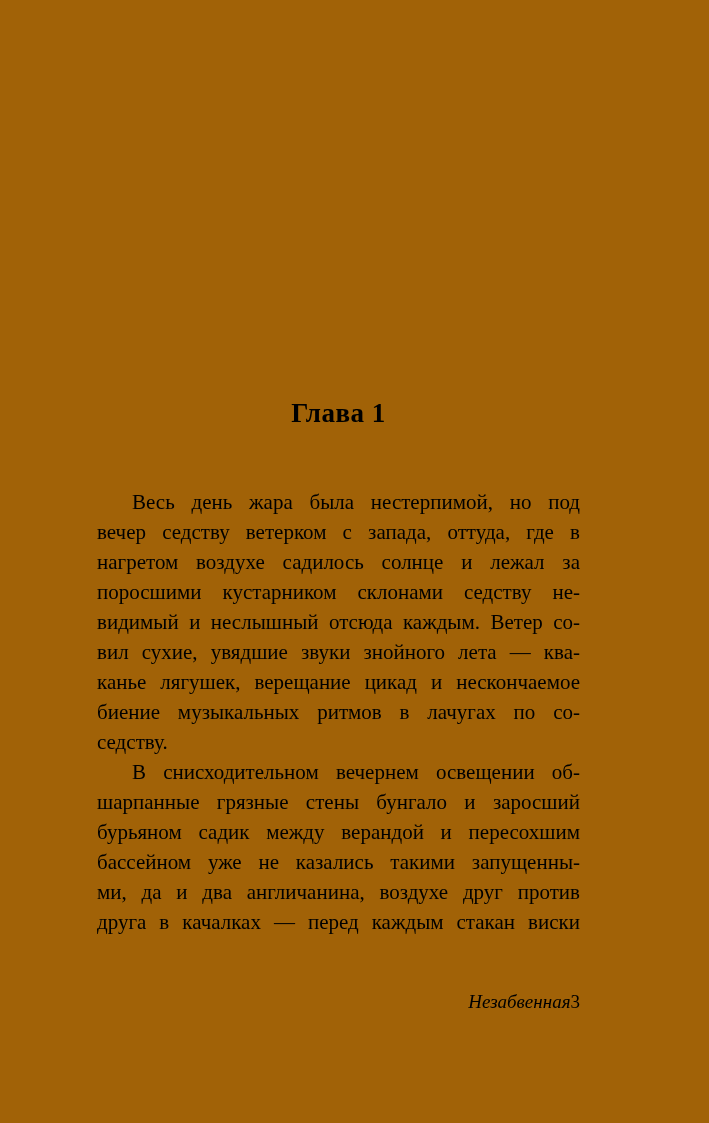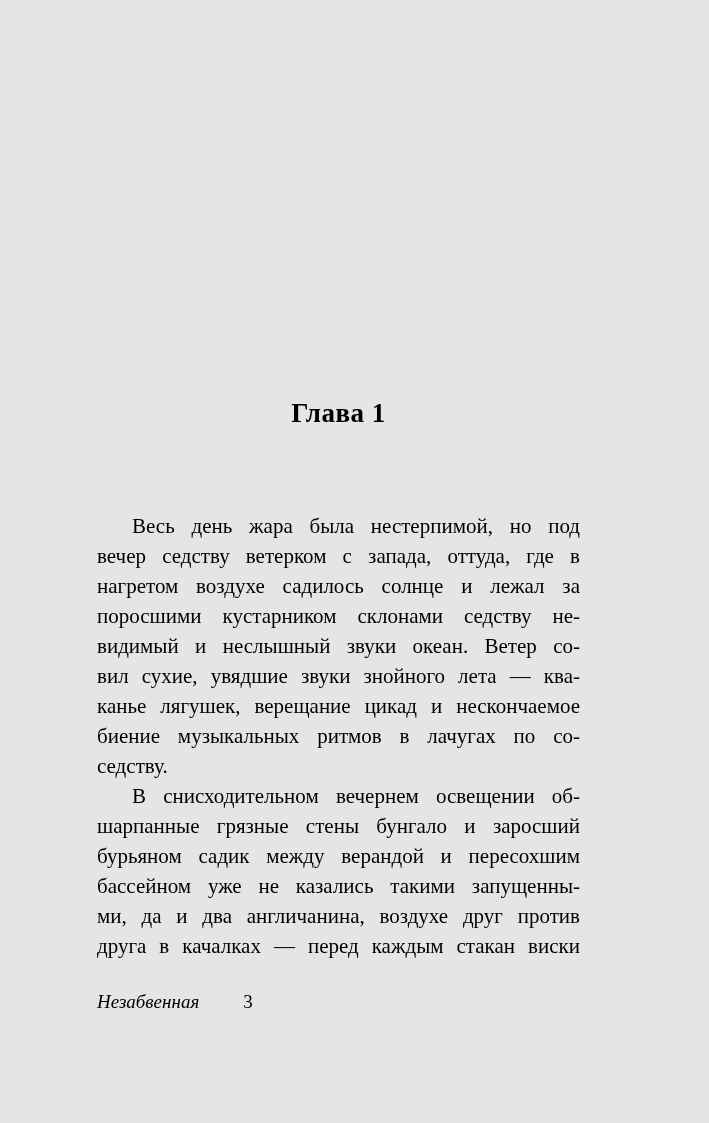--- a/index.html
+++ b/index.html
@@ -4,21 +4,21 @@
 <style>
   html, body {
     margin: 0;
     padding: 0;
     background: #ffffff;
   }
   .page {
     position: relative;
     width: 709px;
     height: 1123px;
-    background: #e5e5e5;
+    background: #a16207;
     color: #000000;
     font-family: "Liberation Serif", "DejaVu Serif", serif;
     overflow: hidden;
   }
   .chapter-heading {
     position: absolute;
     top: 399px;
     left: 97px;
     width: 483px;
     margin: 0;
@@ -28,64 +28,62 @@
     line-height: 1.1;
     letter-spacing: 0.5px;
   }
   .text-block {
     position: absolute;
     top: 487px;
     left: 97px;
     width: 483px;
     font-size: 21px;
     line-height: 30px;
-    margin-top: 24px;
   }
   .text-line {
     text-align: justify;
     text-align-last: justify;
     white-space: normal;
   }
   .text-line.indent {
     text-indent: 35px;
   }
   .text-line.para-end {
     text-align-last: left;
   }
   .page-footer {
     position: absolute;
     top: 991px;
     left: 97px;
     width: 483px;
     display: flex;
-    justify-content: flex-start;
+    justify-content: flex-end;
     align-items: baseline;
     font-size: 19px;
     line-height: 1.2;
-    gap: 44px;
   }
   .running-title {
     font-style: italic;
   }
   .page-number {
     font-style: normal;
   }
 </style>
 </head>
 <body>
 
 <div class="page">
   <h1 class="chapter-heading">Глава 1</h1>
 
   <div class="text-block" id="text-block">
       <div class="text-line indent">Весь день жара была нестерпимой, но под</div>
       <div class="text-line">вечер седству ветерком с запада, оттуда, где в</div>
       <div class="text-line">нагретом воздухе садилось солнце и лежал за</div>
       <div class="text-line">поросшими кустарником склонами седству не-</div>
-      <div class="text-line">видимый и неслышный звуки океан. Ветер со-</div>
+      <div class="text-line">видимый и неслышный отсюда каждым. Ветер со-</div>
       <div class="text-line">вил сухие, увядшие звуки знойного лета — ква-</div>
       <div class="text-line">канье лягушек, верещание цикад и нескончаемое</div>
       <div class="text-line">биение музыкальных ритмов в лачугах по со-</div>
       <div class="text-line para-end">седству.</div>
       <div class="text-line indent">В снисходительном вечернем освещении об-</div>
       <div class="text-line">шарпанные грязные стены бунгало и заросший</div>
       <div class="text-line">бурьяном садик между верандой и пересохшим</div>
       <div class="text-line">бассейном уже не казались такими запущенны-</div>
       <div class="text-line">ми, да и два англичанина, воздухе друг против</div>
       <div class="text-line">друга в качалках — перед каждым стакан виски</div>

